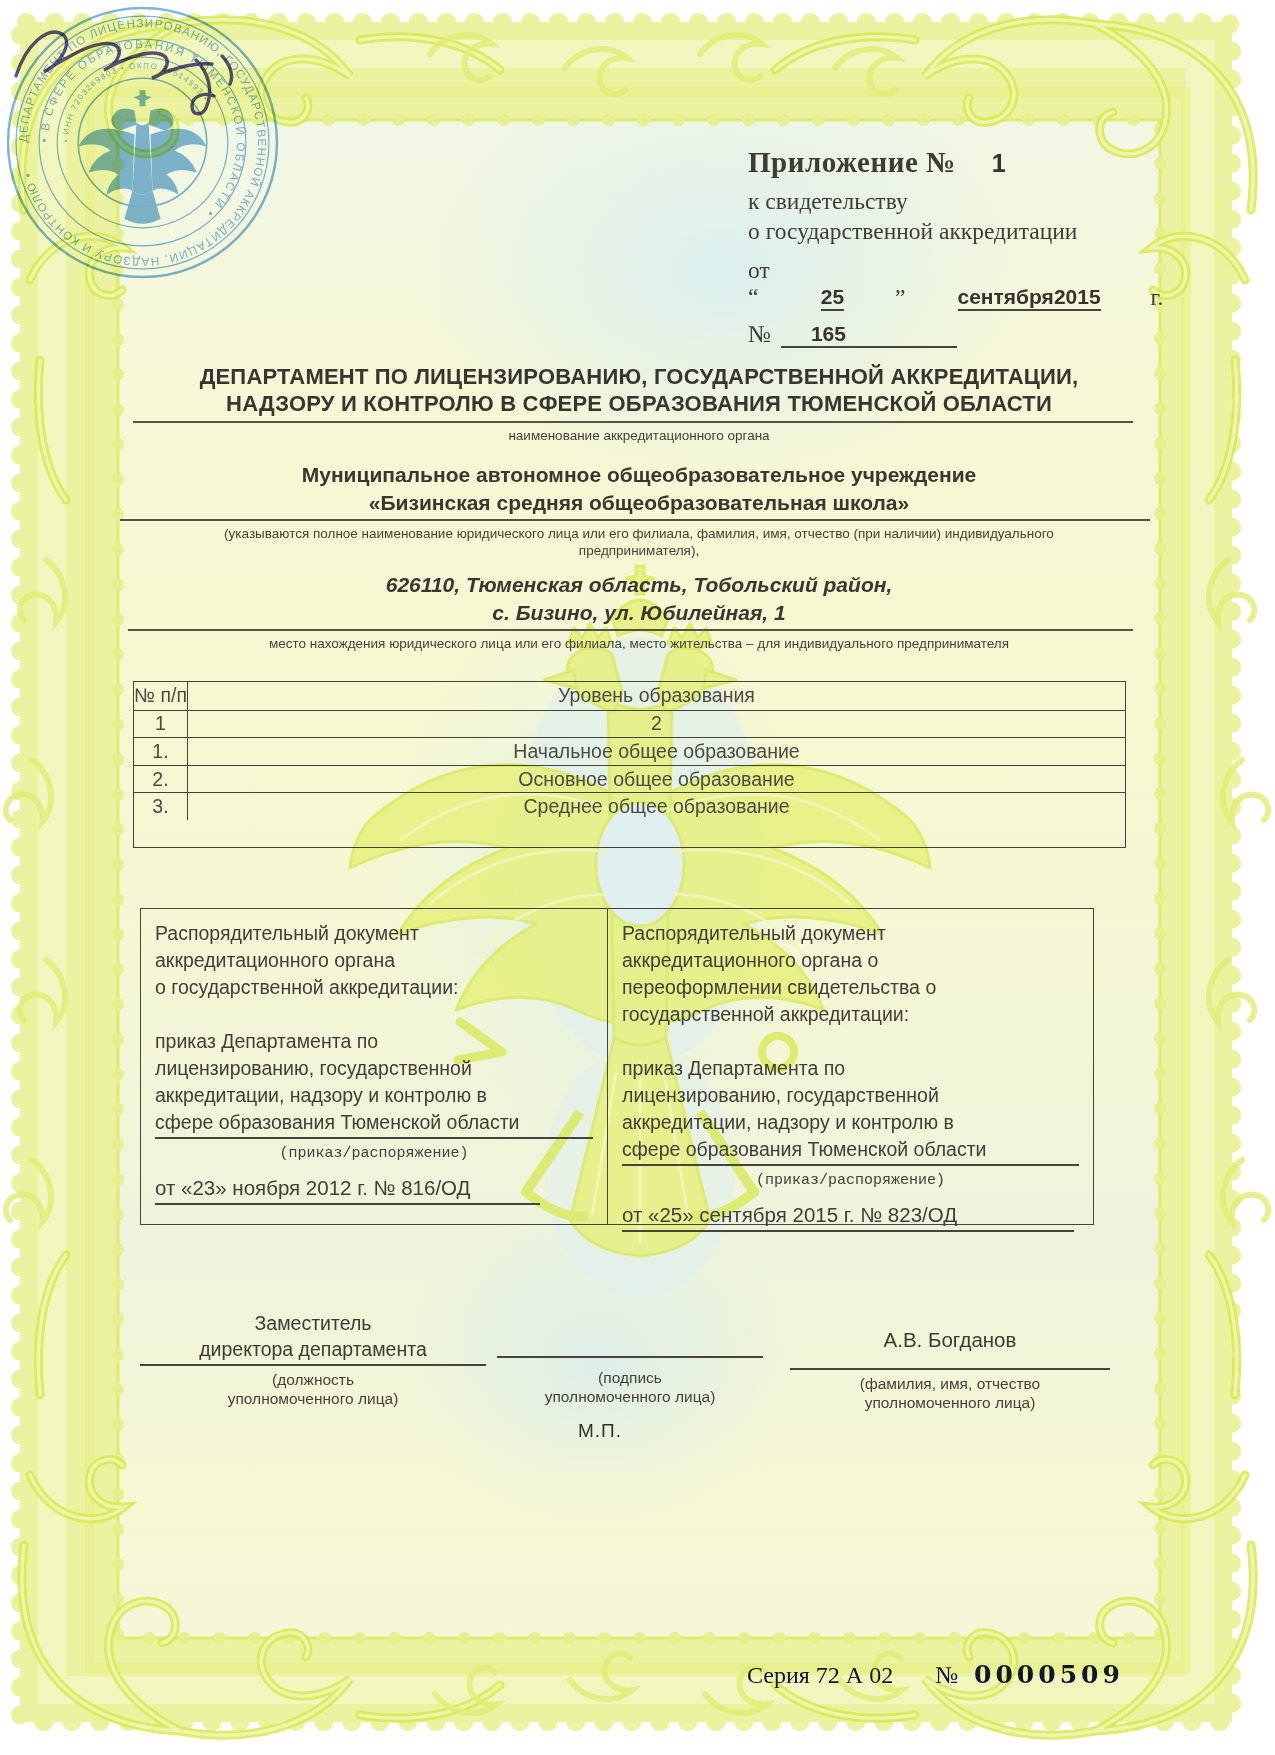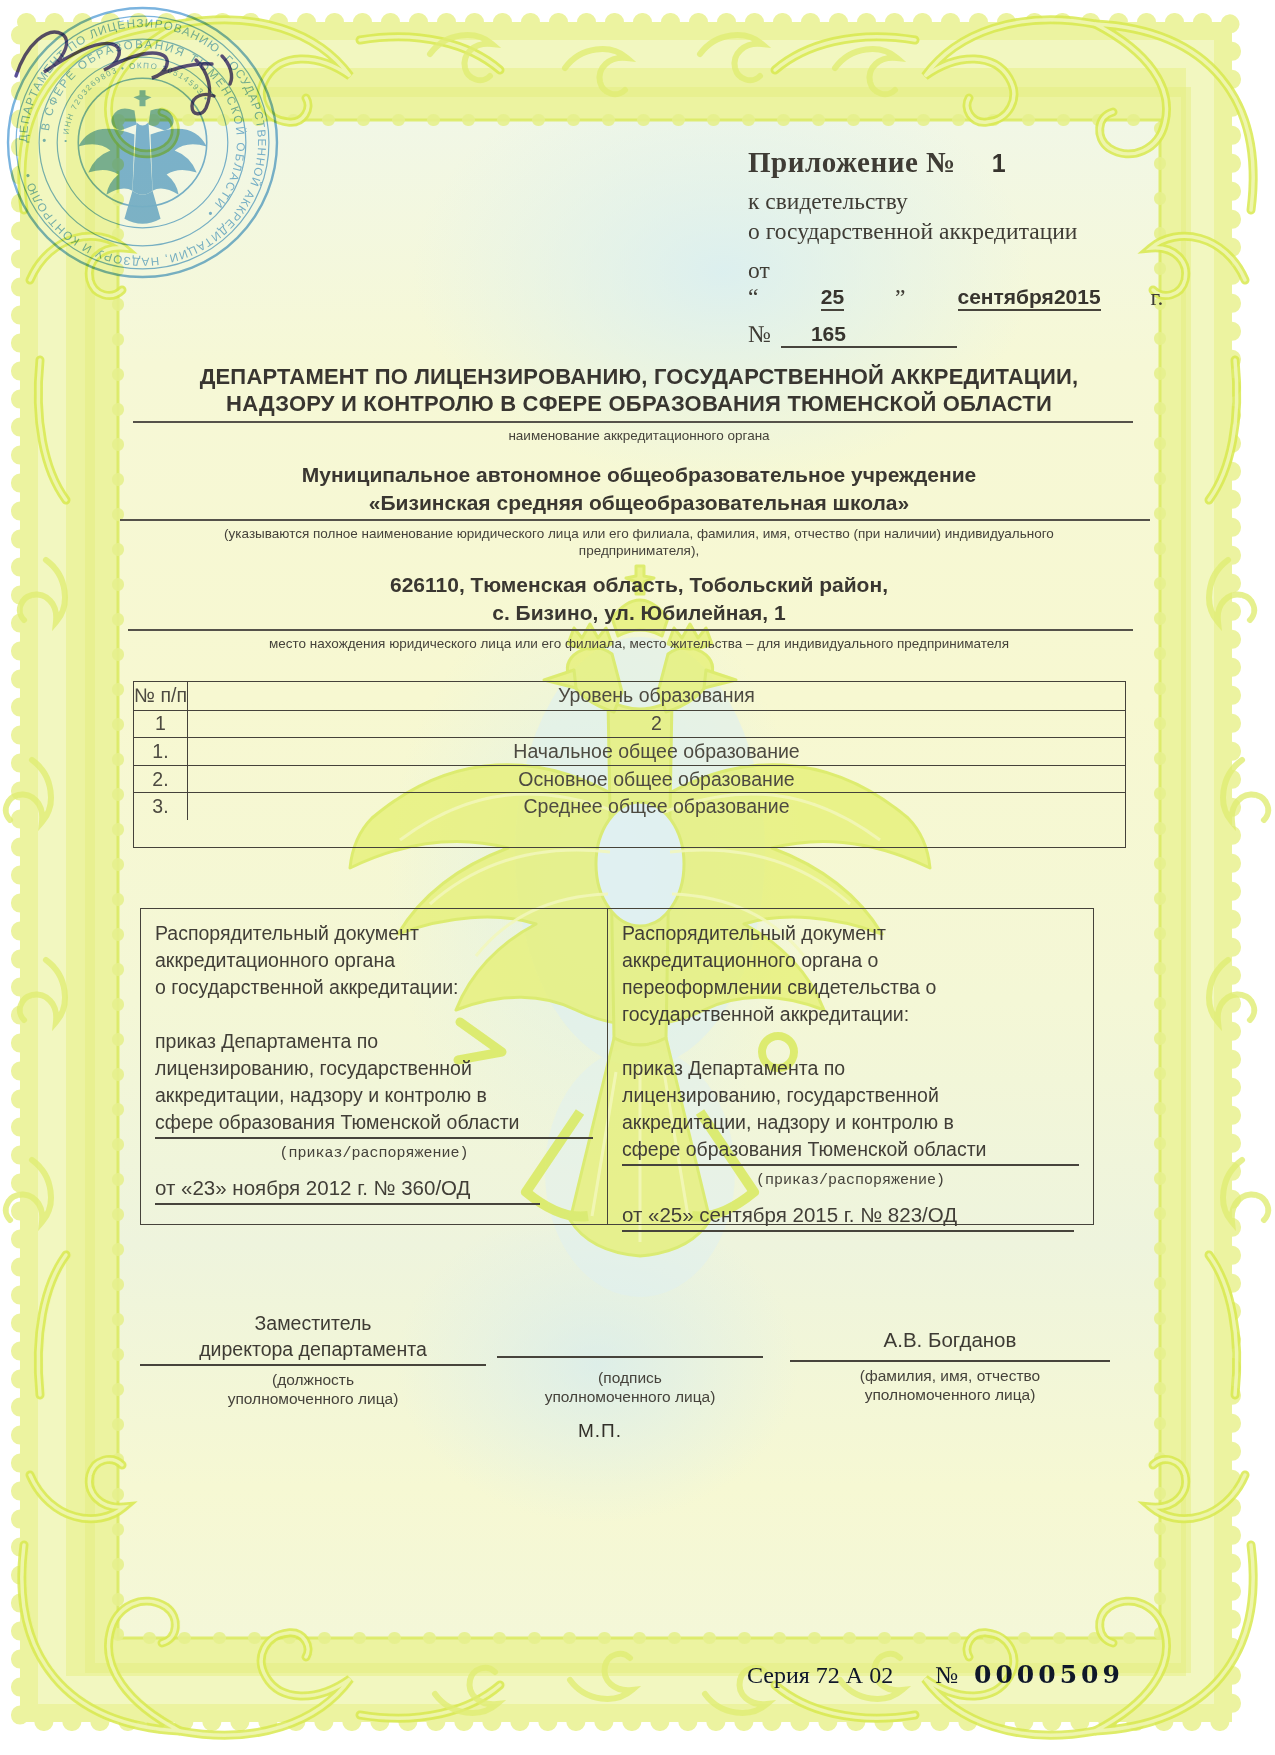--- a/index.html
+++ b/index.html
@@ -36,21 +36,21 @@
   .hdr .l5 { margin-top:10px; font-size:24px; display:flex; align-items:flex-end; }
   .num-u { display:inline-block; width:176px; text-indent:30px; margin-left:10px; }
 
   
   .rule { height:2px; background:#55524a; z-index:3; }
   .cap { font-size:13.5px; color:#45423b; z-index:3; line-height:17px; }
 
   .issuer { left:118px; top:363px; width:1042px; font-size:22px; font-weight:bold; line-height:27px;
             color:#383530; z-index:3; letter-spacing:.2px; }
   .org    { left:118px; top:461px; width:1042px; font-size:21px; font-weight:bold; line-height:28px; color:#3a3731; z-index:3; }
-  .addr   { left:118px; top:571px; width:1042px; font-size:21px; font-weight:bold; line-height:28px; color:#3a3731; z-index:3; }
+  .addr   { left:118px; top:571px; width:1042px; font-size:21px; font-weight:bold; line-height:28px; color:#3a3731; z-index:3;font-style:italic; }
 
   
   .edu { left:133px; top:681px; width:993px; height:167px; z-index:3;
          border:1.6px solid #45423a; font-size:19.5px; color:#4d4a41; }
   .edu .row { display:flex; height:27.6px; align-items:center; border-top:1.6px solid #45423a; }
   .edu .row:first-child { border-top:none; }
   .edu .c1 { width:54px; text-align:center; border-right:1.6px solid #45423a; align-self:stretch;
              display:flex; align-items:center; justify-content:center; }
   .edu .c2 { flex:1; text-align:center; }
   .edu .full { flex:1; text-align:center; }
@@ -68,21 +68,21 @@
   .obox.left .dline span { width:88%; }
   .obox.right .dline span { width:99%; }
 
   
   .sig-pos  { left:140px; top:1310px; width:346px; z-index:3; text-align:center; font-size:19.5px; line-height:26px; color:#3e3b34; }
   .sig-pos .line { border-bottom:2px solid #47443c; padding-bottom:2px; }
   .sig-cap { font-size:15.5px; line-height:19px; color:#45423b; margin-top:4px; text-align:center; }
   .sig-line { left:497px; top:1356px; width:266px; height:2px; background:#47443c; z-index:3; }
   .sig-sign-cap { left:497px; top:1364px; width:266px; z-index:6; }
   .sig-name { left:790px; top:1328px; width:320px; z-index:3; text-align:center; font-size:20.5px; color:#3e3b34; }
-  .sig-name .line { border-bottom:2px solid #47443c; padding-bottom:8px; }
+  .sig-name .line { border-bottom:2px solid #47443c; padding-bottom:16px; }
   .mp { left:558px; top:1420px; width:84px; text-align:center; font-size:19px; letter-spacing:1px; color:#33302a; z-index:7; }
 
   
   .serial { left:747px; top:1660px; z-index:3; display:flex; align-items:baseline; color:#0f172a;text-align:center; }
   .serial .ser { font-family:"Liberation Serif","DejaVu Serif",serif; font-size:24px; }
   .serial .nsign { font-family:"Liberation Serif","DejaVu Serif",serif; font-size:24px; margin-left:42px; }
   .serial .digits { font-family:"DejaVu Serif",serif; font-weight:bold; font-size:25px; letter-spacing:4px; margin-left:16px; }
 
   .stamp { left:455px; top:1210px; z-index:5; mix-blend-mode:multiply; opacity:.82; }
   .autograph { left:490px; top:1244px; z-index:6; mix-blend-mode:multiply; }
@@ -247,21 +247,21 @@
     <div class="obox left">
       <div class="ml">Распорядительный документ
 аккредитационного органа
 о государственной аккредитации:</div>
       <div class="gap"></div>
       <div class="body ml">приказ Департамента по
 лицензированию, государственной
 аккредитации, надзору и контролю в
 сфере образования Тюменской области</div>
       <div class="pcap">(приказ/распоряжение)</div>
-      <div class="dline"><span>от «23» ноября 2012 г. № 360/ОД</span></div>
+      <div class="dline"><span>от «23» ноября 2012 г. № 816/ОД</span></div>
     </div>
     <div class="obox right">
       <div class="ml">Распорядительный документ
 аккредитационного органа о
 переоформлении свидетельства о
 государственной аккредитации:</div>
       <div class="gap"></div>
       <div class="body ml">приказ Департамента по
 лицензированию, государственной
 аккредитации, надзору и контролю в

